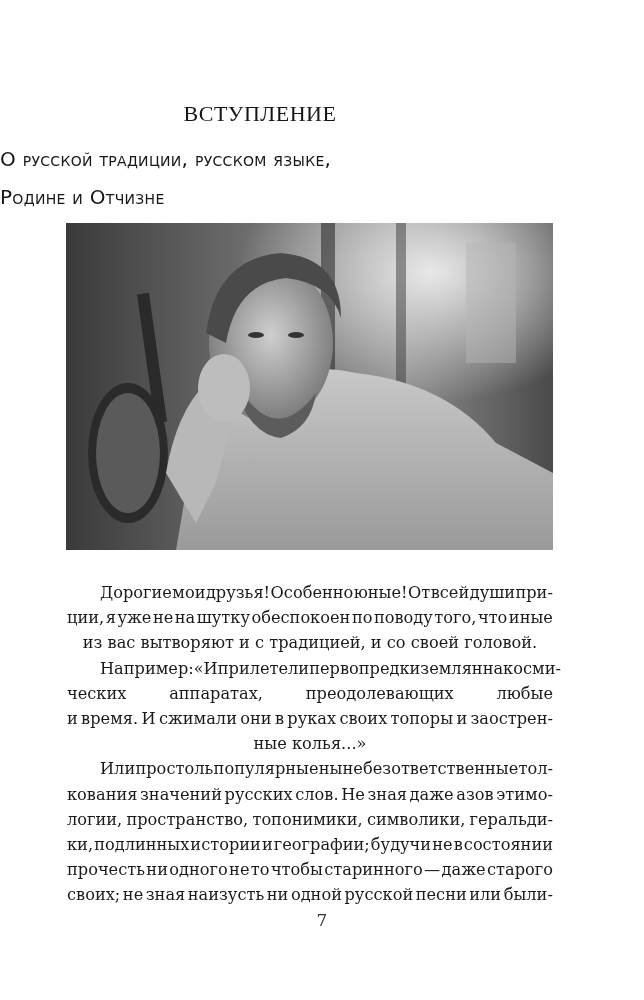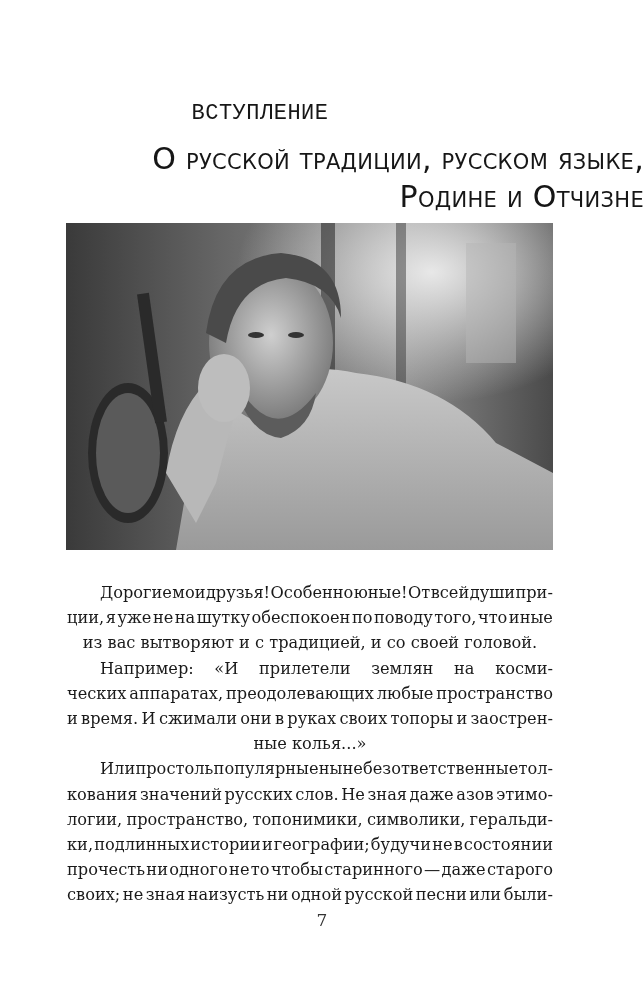--- a/index.html
+++ b/index.html
@@ -1,24 +1,24 @@
 <!DOCTYPE html>
 <html><head>
   <meta charset="utf-8">
   <style>
     html, body { margin: 0; padding: 0; background: #ffffff; }
     body { width: 644px; height: 1000px; position: relative; overflow: hidden; color: #1a1a1a; }
     .page { position: absolute; left: 0; top: 0; width: 644px; height: 1000px; }
     .heading-label {
       position: absolute; left: 0; width: 520px; top: 101px; text-align: center;
-      font-family: Liberation Mono, monospace; font-size: 22px; letter-spacing: 0.5px; color: #161616;
+      font-family: Liberation Serif, serif; font-size: 22px; letter-spacing: 0.5px; color: #161616;
     }
     .chapter-title {
-      position: absolute; left: 0; width: 644px; top: 140px; text-align: right;
-      font-family: "DejaVu Sans", sans-serif; font-size: 30px; line-height: 38px; color: #161616;
+      position: absolute; left: 0; width: 644px; top: 140px; text-align: left;
+      font-family: "DejaVu Sans", sans-serif; font-size: 20px; line-height: 38px; color: #161616;
       font-variant: small-caps; letter-spacing: 0.3px;
     }
     .photo {
       position: absolute; left: 66px; top: 223px; width: 487px; height: 327px; overflow: hidden;
       background: #555;
     }
     .photo svg { display: block; width: 100%; height: 100%; }
     .body-text {
       position: absolute; left: 67px; top: 580px; width: 486px;
       font-family: "DejaVu Serif", serif; font-size: 16.2px; line-height: 25.2px; color: #1a1a1a;
@@ -120,30 +120,30 @@
         <span>что</span>
         <span>иные</span>
       </div>
     <div class="line last">
         <span>из вас вытворяют и с традицией, и со своей головой.</span>
       </div>
     <div class="line indent">
         <span>Например:</span>
         <span>«И</span>
         <span>прилетели</span>
+        <span>первопредки</span>
         <span>землян</span>
         <span>на</span>
         <span>косми-</span>
       </div>
     <div class="line">
         <span>ческих</span>
         <span>аппаратах,</span>
         <span>преодолевающих</span>
         <span>любые</span>
-        <span>пространство</span>
       </div>
     <div class="line">
         <span>и</span>
         <span>время.</span>
         <span>И</span>
         <span>сжимали</span>
         <span>они</span>
         <span>в</span>
         <span>руках</span>
         <span>своих</span>

